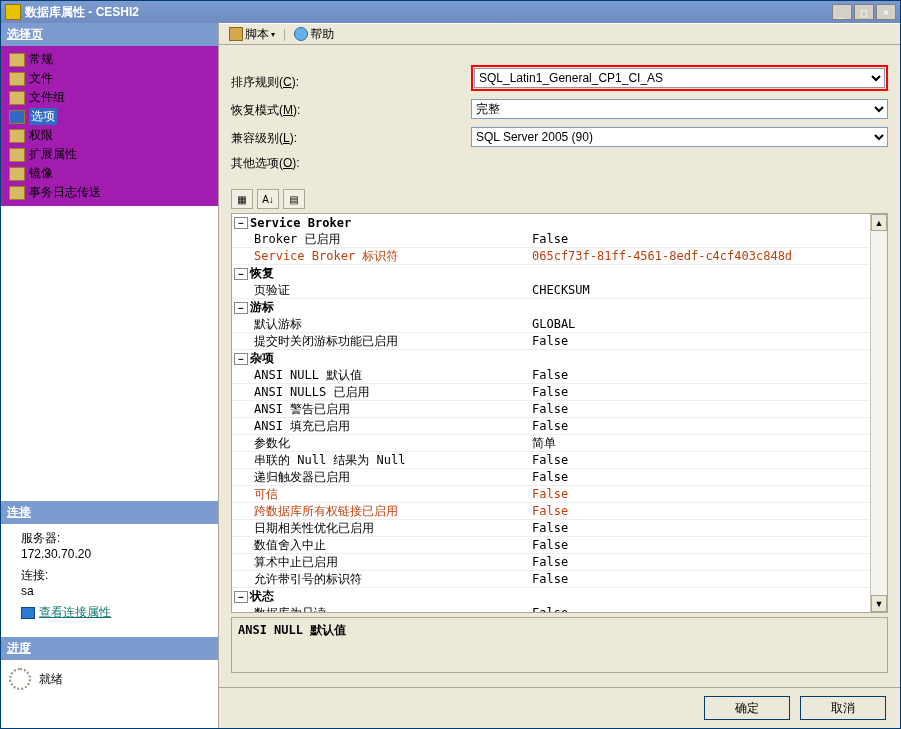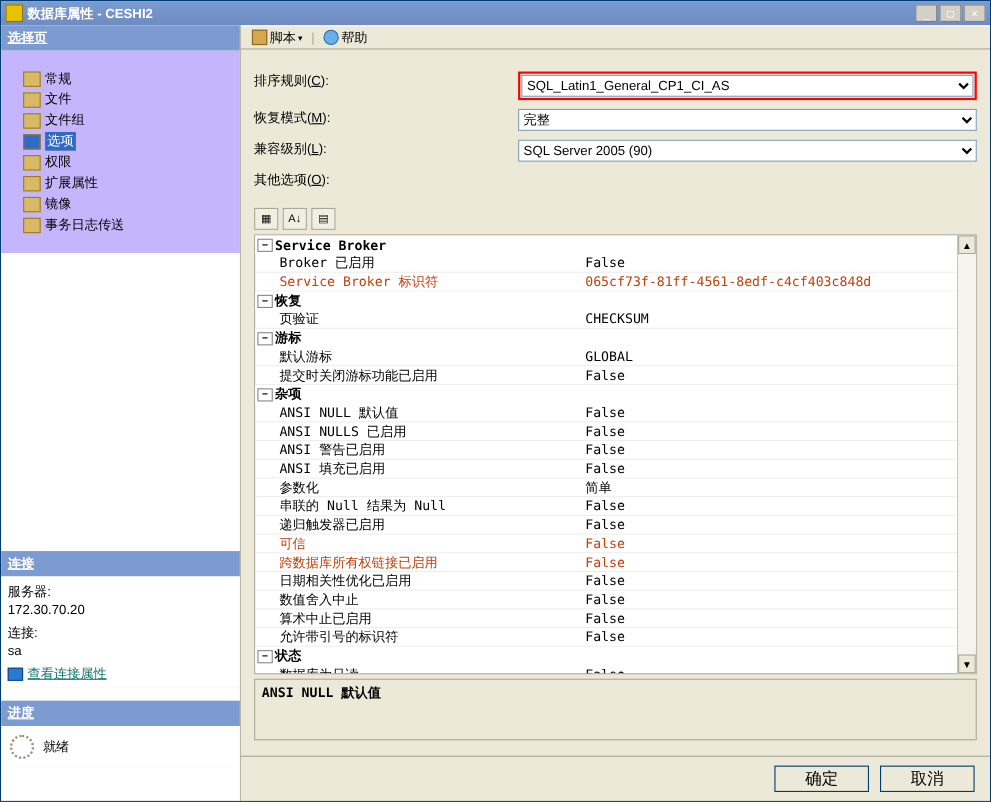--- a/index.html
+++ b/index.html
@@ -6,58 +6,58 @@
 body { font-family: "Microsoft YaHei", SimSun, Tahoma, sans-serif; font-size: 12px; background: #ece9d8; }
 .window { width: 901px; height: 729px; border: 1px solid #003c74; background: #ece9d8; display: flex; flex-direction: column; }
 .titlebar { height: 22px; background: linear-gradient(to bottom, #7b9bd1, #6f8bc0); color: #fff; display: flex; align-items: center; padding: 0 4px; }
 .titlebar .icon { width: 16px; height: 16px; background: #e6c200; border: 1px solid #8a7500; margin-right: 4px; }
 .titlebar .title { flex: 1; font-weight: bold; }
 .win-btns { display: flex; gap: 2px; }
 .win-btn { width: 20px; height: 16px; background: #d4d0c8; border: 1px solid #808080; display: flex; align-items: center; justify-content: center; font-size: 10px; font-family: "Marlett", monospace; cursor: pointer; }
 .body { flex: 1; display: flex; overflow: hidden; }
 .left-pane { width: 218px; display: flex; flex-direction: column; border-right: 1px solid #aca899; }
 .panel-hdr { background: #7b9bd1; color: #fff; padding: 3px 6px; font-weight: bold; text-decoration: underline; }
-.nav-list { background: #c4b5fd; flex: 0 0 auto; padding: 16px; text-align: right; }
+.nav-list { background: #a21caf; flex: 0 0 auto; padding: 4px; text-align: right; }
 .nav-item { display: flex; align-items: center; padding: 1px 4px; cursor: pointer; }
 .nav-item .nicon { width: 16px; height: 14px; margin-right: 4px; background: #d8ba66; border: 1px solid #a07c1a; }
 .nav-item.selected span { background: #316ac5; color: #fff; padding: 0 2px; }
 .spacer { flex: 1; background: #fff; }
-.conn-box { background: #fff; padding: 4px 6px; }
+.conn-box { background: #fff; padding: 4px 20px; }
 .conn-box .lbl { margin-top: 2px; }
 .conn-box .val { margin-bottom: 6px; }
 .link { color: #0f766e; text-decoration: underline; cursor: pointer; display: flex; align-items: center; gap: 4px; }
 .link .licon { width: 14px; height: 12px; background: #2a7ad1; border: 1px solid #0a4c8b; }
 .prog-box { background: #fff; padding: 8px; display: flex; align-items: center; gap: 8px; }
 .spinner { width: 22px; height: 22px; border: 2px dotted #9a9480; border-radius: 50%; }
 .right-pane { flex: 1; display: flex; flex-direction: column; background: #ece9d8; }
 .toolbar { height: 22px; background: #ece9d8; border-top: 1px solid #fff; border-bottom: 1px solid #aca899; display: flex; align-items: center; padding: 0 6px; gap: 4px; }
 .tb-btn { display: flex; align-items: center; gap: 2px; padding: 1px 4px; cursor: pointer; }
 .tb-icon { width: 14px; height: 14px; background: #d6a84e; border: 1px solid #8a6a1c; }
 .tb-icon.help { background:#6ab0e8; border-color:#2a6aa8; border-radius:50%; }
 .form-area { padding: 20px 12px 8px 12px; }
-.form-row { display: flex; align-items: flex-start; margin-bottom: 8px; }
+.form-row { display: flex; align-items: flex-end; margin-bottom: 8px; }
 .form-row .flabel { width: 240px; }
 .form-row select { flex: 1; height: 20px; font-family: inherit; font-size: 12px; background: #fff; border: 1px solid #7f9db9; }
 .highlight { border: 2px solid #ff0000; padding: 1px; }
 .grid-tools { padding: 2px 12px; display: flex; gap: 4px; }
 .gt-btn { width: 22px; height: 20px; border: 1px solid #aca899; background: #f1efe2; display:flex; align-items:center; justify-content:center; font-size:10px; cursor:pointer; }
 .grid-wrap { margin: 2px 12px; border: 1px solid #aca899; background: #fff; height: 400px; display: flex; }
 .grid-body { flex: 1; overflow: hidden; }
 .scrollbar { width: 17px; background: #ece9d8; border-left: 1px solid #cac6b5; display:flex; flex-direction:column; }
 .sb-btn { height:17px; background:#ece9d8; border:1px solid #aca899; font-size:9px; display:flex; align-items:center; justify-content:center; cursor:pointer;}
 .sb-track { flex:1; background:#f4f3ee;}
 .prop-row { display: flex; border-bottom: 1px solid #eee; height: 17px; align-items: center; font-family: SimSun, monospace; }
 .prop-row .k { width: 300px; padding-left: 22px; }
 .prop-row .v { flex: 1; }
 .prop-row.disabled { color: #c2410c; }
 .cat-row { display: flex; align-items: center; height: 17px; font-weight: bold; background:#fff; font-family: SimSun, monospace; }
 .cat-row .tog { width:14px; text-align:center; margin: 0 2px; border:1px solid #888; font-size:9px; line-height:10px; cursor:pointer; }
 .desc-box { margin: 2px 12px 8px 12px; border: 1px solid #aca899; background: #ece9d8; height: 56px; padding: 4px 6px; font-weight: bold; font-family: SimSun, monospace; }
 .footer { border-top: 1px solid #aca899; padding: 8px 14px; display: flex; justify-content: flex-end; gap: 10px; }
-.dlg-btn { width: 86px; height: 24px; background: #ece9d8; border: 1px solid #003c74; cursor: pointer; font-family: inherit; font-size: 15px; }
+.dlg-btn { width: 86px; height: 24px; background: #ece9d8; border: 1px solid #003c74; cursor: pointer; font-family: inherit; font-size: 12px; }
 .u { text-decoration: underline; }
 </style>
 </head>
 <body>
 
 <div class="window">
   <div class="titlebar">
     <div class="icon"></div>
     <div class="title">数据库属性 - CESHI2</div>
     <div class="win-btns">

